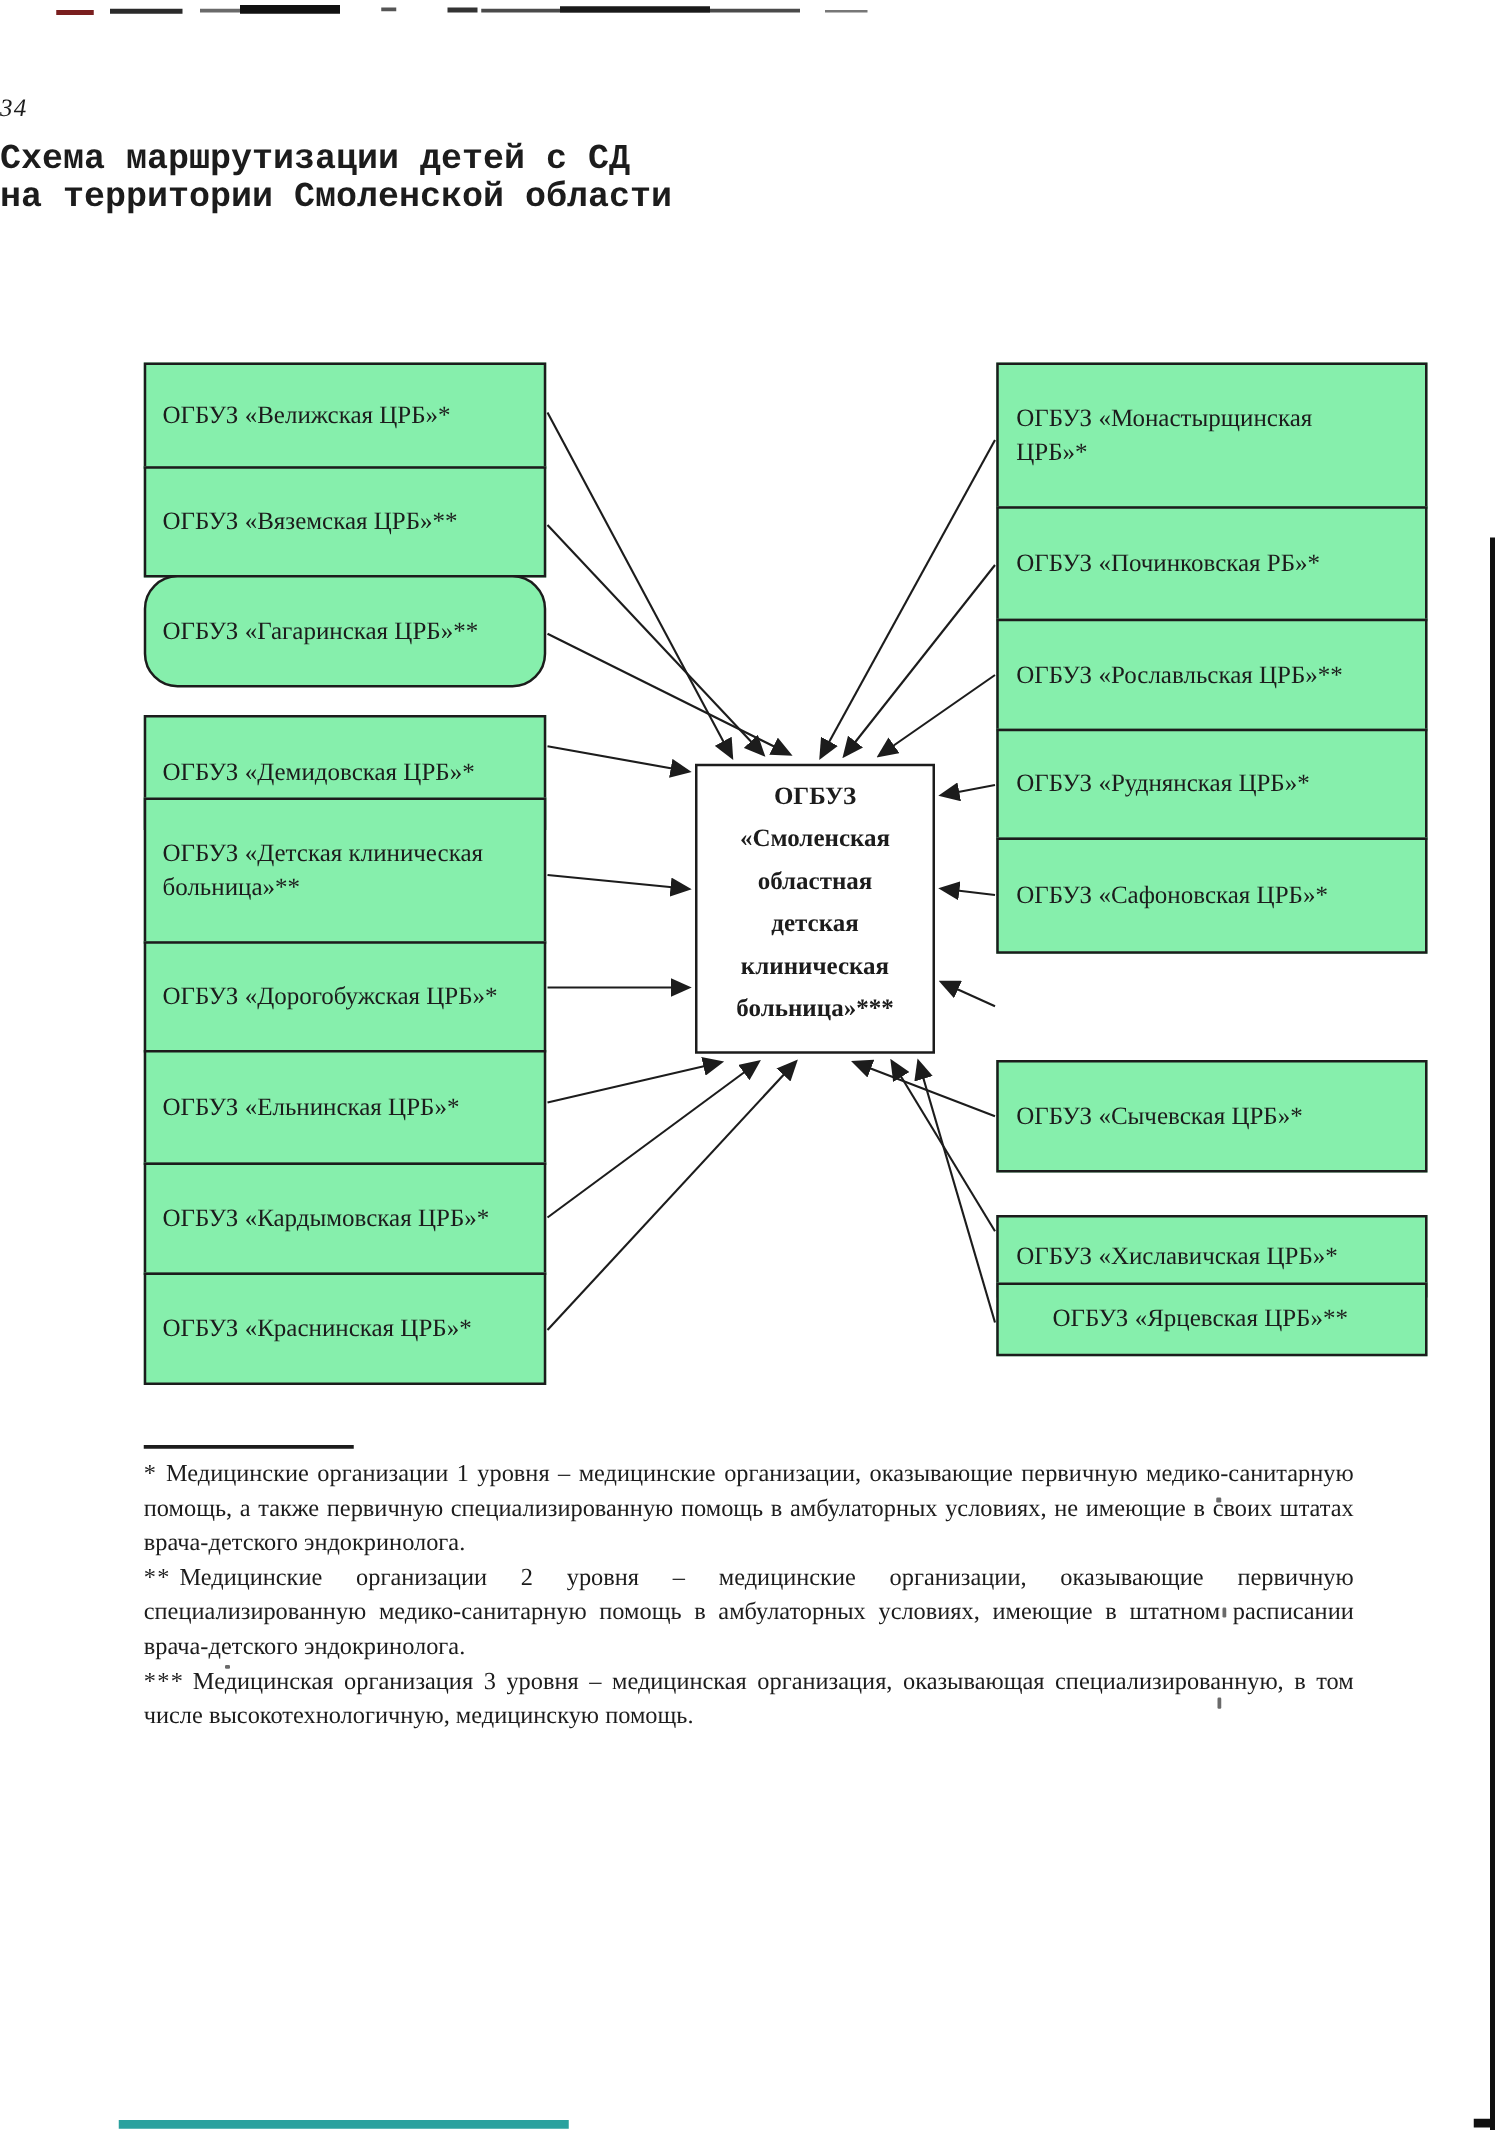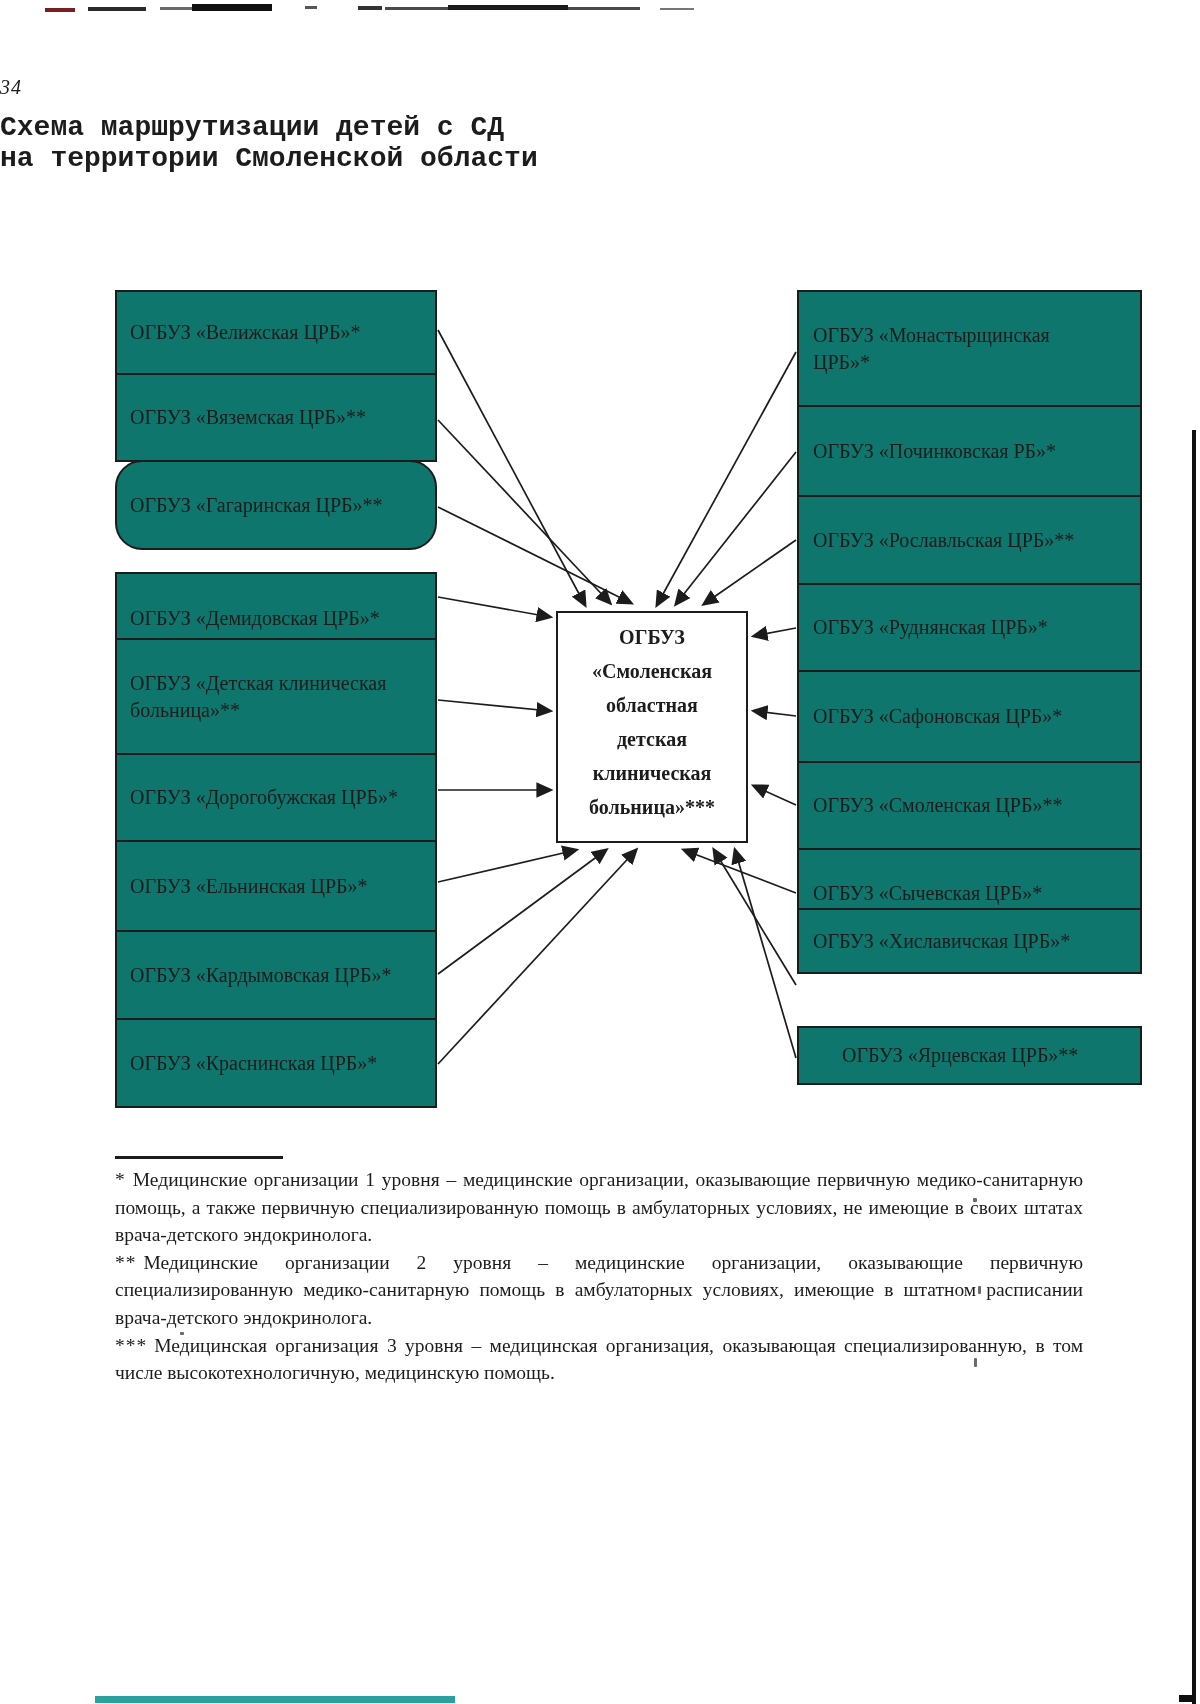--- a/index.html
+++ b/index.html
@@ -5,21 +5,21 @@
   html,body{margin:0;padding:0;background:#ffffff;}
   #page{
     position:relative;width:1200px;height:1704px;background:#ffffff;overflow:hidden;
     font-family:"Liberation Serif","DejaVu Serif",serif;color:#1c1c1c;
   }
   .pagenum{position:absolute;left:0;top:76px;width:1160px;text-align:left;
     font-size:20px;letter-spacing:1px;font-style:italic;}
   .title{position:absolute;left:0;top:112px;width:1160px;text-align:left;
     font-size:28px;font-weight:bold;line-height:31px;font-family:Liberation Mono, monospace;}
   .obox{
-    position:absolute;box-sizing:border-box;border:2px solid #1c1c1c;background:#0f766e;
+    position:absolute;box-sizing:border-box;border:2px solid #1c1c1c;background:#86efac;
     display:flex;align-items:center;font-size:20px;line-height:27px;
   }
   .lcol{left:115px;width:322px;padding-left:13px;padding-right:18px;}
   .rcol{left:797px;width:345px;padding-left:14px;padding-right:38px;}
   .cbox{
     position:absolute;left:556px;top:611px;width:192px;height:232px;box-sizing:border-box;
     border:2.5px solid #1c1c1c;background:#ffffff;display:flex;align-items:flex-start;justify-content:center;
     text-align:center;font-size:20px;font-weight:bold;line-height:34px;padding:7px 20px 0 20px;
   }
   #arrows{position:absolute;left:0;top:0;pointer-events:none;}
@@ -100,23 +100,22 @@
   <div class="obox lcol" style="top:753px;height:89px;">ОГБУЗ «Дорогобужская ЦРБ»*</div>
   <div class="obox lcol" style="top:840px;height:92px;">ОГБУЗ «Ельнинская ЦРБ»*</div>
   <div class="obox lcol" style="top:930px;height:90px;">ОГБУЗ «Кардымовская ЦРБ»*</div>
   <div class="obox lcol" style="top:1018px;height:90px;">ОГБУЗ «Краснинская ЦРБ»*</div>
 
   <div class="obox rcol" style="top:290px;height:117px;">ОГБУЗ «Монастырщинская ЦРБ»*</div>
   <div class="obox rcol" style="top:405px;height:92px;">ОГБУЗ «Починковская РБ»*</div>
   <div class="obox rcol" style="top:495px;height:90px;">ОГБУЗ «Рославльская ЦРБ»**</div>
   <div class="obox rcol" style="top:583px;height:89px;">ОГБУЗ «Руднянская ЦРБ»*</div>
   <div class="obox rcol" style="top:670px;height:93px;">ОГБУЗ «Сафоновская ЦРБ»*</div>
-  <div class="obox rcol" style="top:761px;height:89px;">ОГБУЗ «Смоленская ЦРБ»**</div>
   <div class="obox rcol" style="top:848px;height:90px;">ОГБУЗ «Сычевская ЦРБ»*</div>
-  <div class="obox rcol" style="top:908px;height:66px;">ОГБУЗ «Хиславичская ЦРБ»*</div>
+  <div class="obox rcol" style="top:972px;height:66px;">ОГБУЗ «Хиславичская ЦРБ»*</div>
   <div class="obox rcol" style="top:1026px;height:59px;padding-left:43px;">ОГБУЗ «Ярцевская ЦРБ»**</div>
 
   <div class="cbox">
     <span>ОГБУЗ «Смоленская областная детская клиническая больница»***</span>
   </div>
 
   <div class="rule"></div>
   <div class="footnotes">
     <p><span class="fn-marker">*</span><span>Медицинские организации 1 уровня – медицинские организации, оказывающие первичную медико-санитарную помощь, а также первичную специализированную помощь в амбулаторных условиях, не имеющие в своих штатах врача-детского эндокринолога.</span></p>
     <p><span class="fn-marker">**</span><span>Медицинские организации 2 уровня – медицинские организации, оказывающие первичную специализированную медико-санитарную помощь в амбулаторных условиях, имеющие в штатном расписании врача-детского эндокринолога.</span></p>

